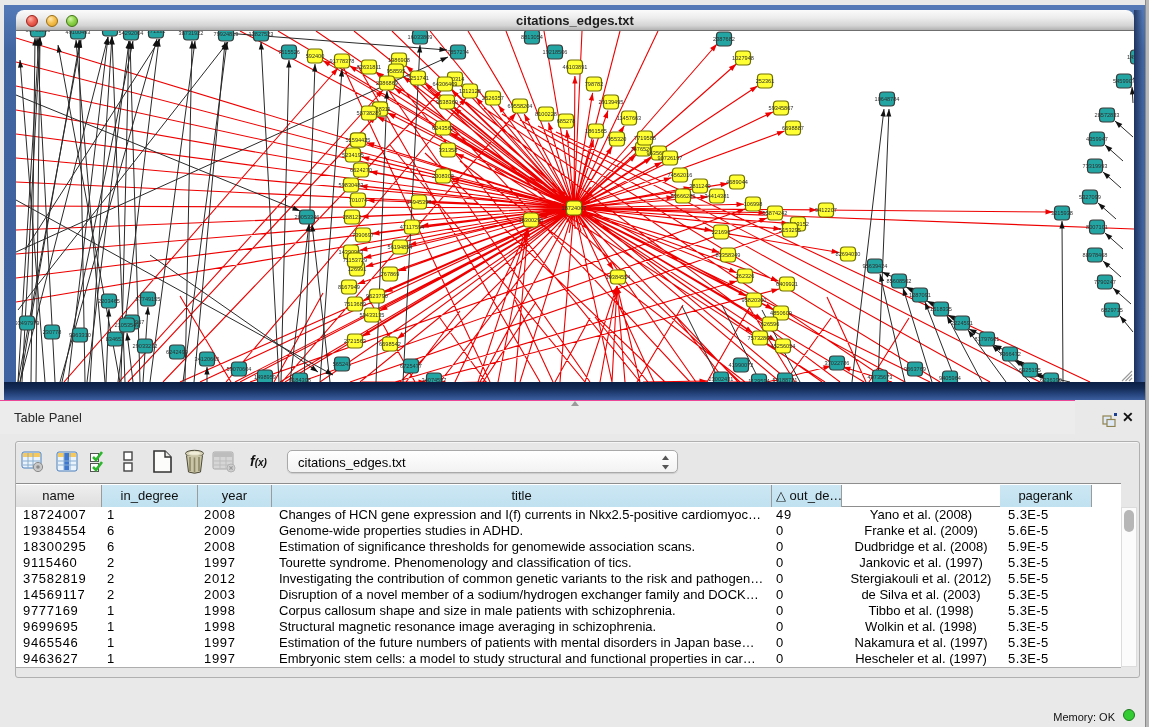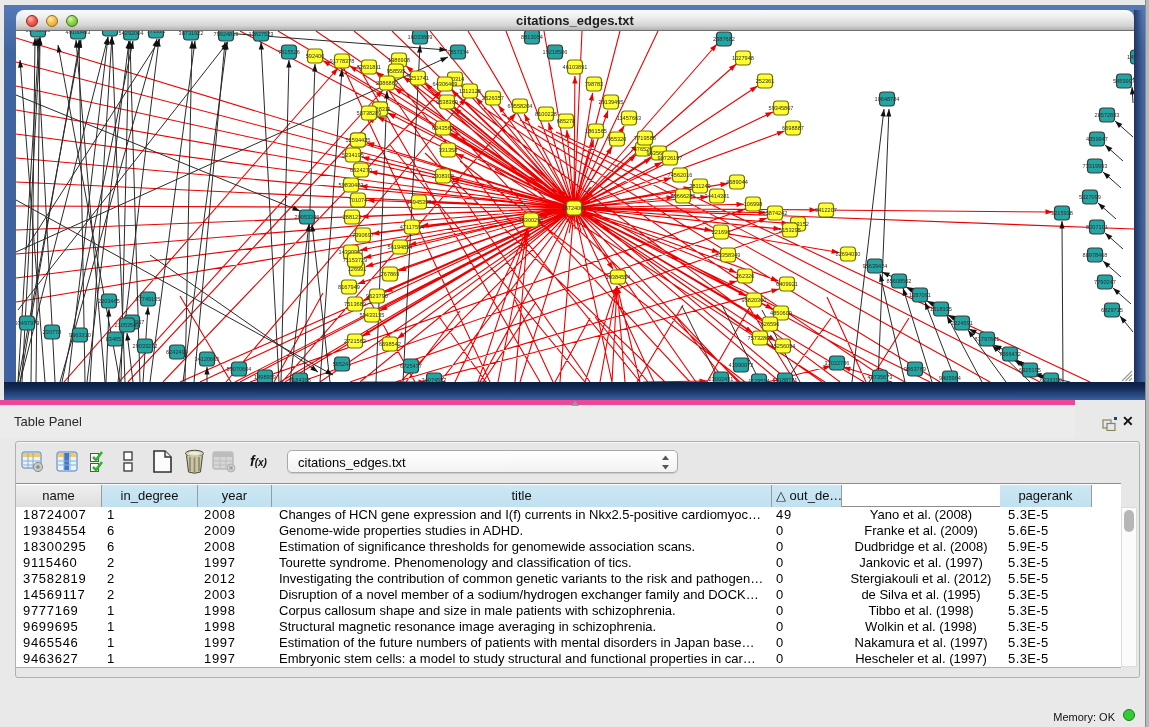--- a/index.html
+++ b/index.html
@@ -18,21 +18,21 @@
  border-bottom:1px solid #6f6f6f;box-sizing:border-box}
 #titlebar .title{position:absolute;left:0;right:0;top:3px;text-align:center;
  font-size:13px;font-weight:bold;color:#1c1c1c}
 .tl{position:absolute;top:15px;width:12px;height:12px;border-radius:50%;box-sizing:border-box}
 #tl1{left:26px;background:radial-gradient(circle at 35% 30%,#ffb3a6,#ec6255 45%,#d0342a);border:1px solid #9e2018}
 #tl2{left:46px;background:radial-gradient(circle at 35% 30%,#ffe9b0,#f5c04f 45%,#dd9e22);border:1px solid #9a6d12}
 #tl3{left:66px;background:radial-gradient(circle at 35% 30%,#d2f5a8,#8ed44a 45%,#62ad23);border:1px solid #3f7312}
 #graphwrap{position:absolute;left:0px;top:0px;width:1149px;height:400px;overflow:hidden}
 #tablepanel{position:absolute;left:0;top:400px;width:1149px;height:327px;background:#e9e9e9}
 #tp_hdr{position:absolute;left:0;top:0;width:1075px;height:33px;background:#ececec;
- border-top:5px solid #ec4899}
+ border-top:1px solid #ec4899}
 #tp_hdr .lbl{position:absolute;left:14px;top:9px;font-size:13px;color:#2a2a2a}
 #floaticon{position:absolute;left:1102px;top:11px;width:15px;height:15px}
 #closex{position:absolute;left:1122px;top:8px;font-size:14px;font-weight:bold;color:#111}
 #innerpanel{position:absolute;left:15px;top:41px;width:1123px;height:235px;
  background:#e7e7e7;border:1px solid #b0b0b0;border-radius:3px;
  box-shadow:inset 0 1px 0 #f6f6f6}
 #combo{position:absolute;left:287px;top:50px;width:391px;height:23px;box-sizing:border-box;
  background:linear-gradient(#ffffff,#f2f2f2);border:1px solid #a9a9a9;border-radius:5px;
  box-shadow:0 1px 1px rgba(0,0,0,.12)}
 #combo .txt{position:absolute;left:10px;top:4px;font-size:13px;color:#000}
@@ -674,21 +674,21 @@
         <span class="c5">0</span>
         <span class="c6">Stergiakouli et al. (2012)</span>
         <span class="c7">5.5E-5</span>
       </div>
 <div class="trow" style="top:80px">
         <span class="c1">14569117</span>
         <span class="c2">2</span>
         <span class="c3">2003</span>
         <span class="c4">Disruption of a novel member of a sodium/hydrogen exchanger family and DOCK…</span>
         <span class="c5">0</span>
-        <span class="c6">de Silva et al. (1995)</span>
+        <span class="c6">de Silva et al. (2003)</span>
         <span class="c7">5.3E-5</span>
       </div>
 <div class="trow" style="top:96px">
         <span class="c1">9777169</span>
         <span class="c2">1</span>
         <span class="c3">1998</span>
         <span class="c4">Corpus callosum shape and size in male patients with schizophrenia.</span>
         <span class="c5">0</span>
         <span class="c6">Tibbo et al. (1998)</span>
         <span class="c7">5.3E-5</span>

